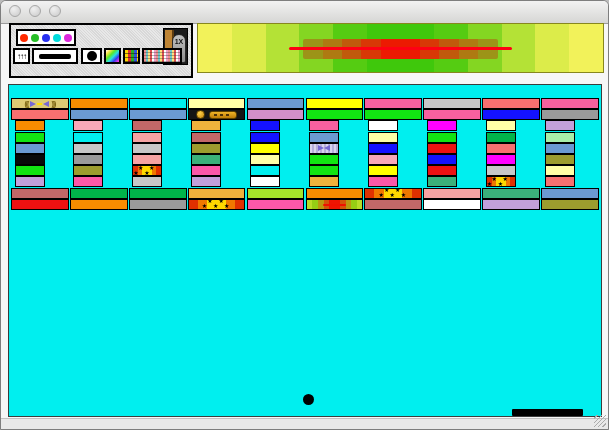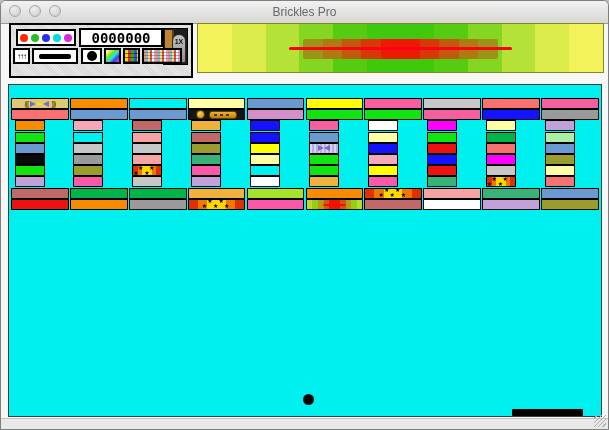--- a/index.html
+++ b/index.html
@@ -80,34 +80,30 @@
 <body>
 
 <div class="window">
 
   <div class="titlebar">
     <div class="lights">
       <div class="light"></div>
       <div class="light"></div>
       <div class="light"></div>
     </div>
-    <div class="wtitle">Brickles Pro</div>
   </div>
 
   <div class="panel">
     <div class="whitebox dotsbox">
         <div class="dot" style="background: rgb(255, 42, 0);"></div>
         <div class="dot" style="background: rgb(40, 190, 40);"></div>
         <div class="dot" style="background: rgb(40, 48, 240);"></div>
         <div class="dot" style="background: rgb(0, 220, 220);"></div>
         <div class="dot" style="background: rgb(220, 40, 220);"></div>
       </div>
-    <div class="whitebox scorebox">
-      <span class="score">0000000</span>
-    </div>
     <div class="lx">
       <div class="strip"></div>
       <div class="stone">
         <span>1X</span>
       </div>
     </div>
     <div class="whitebox row2box arrowsbox">↑↑↑</div>
     <div class="whitebox row2box paddlebox">
         <i></i>
       </div>

